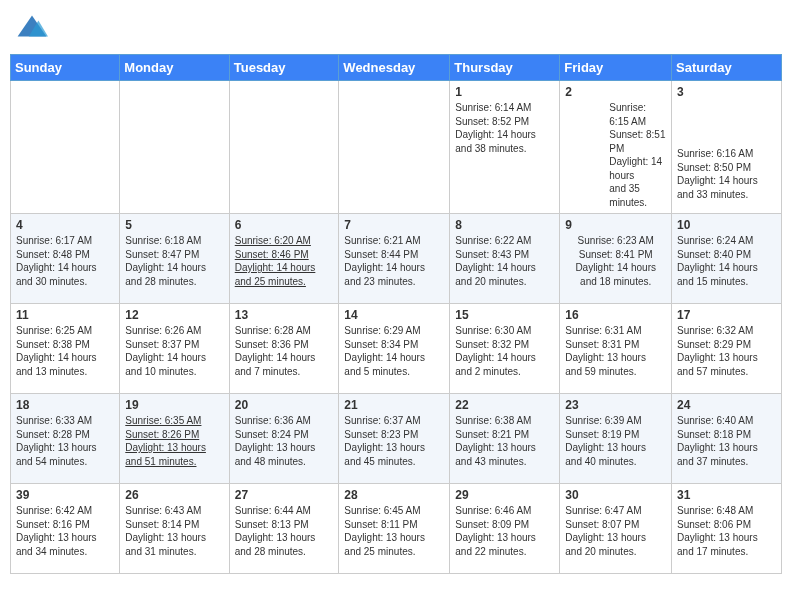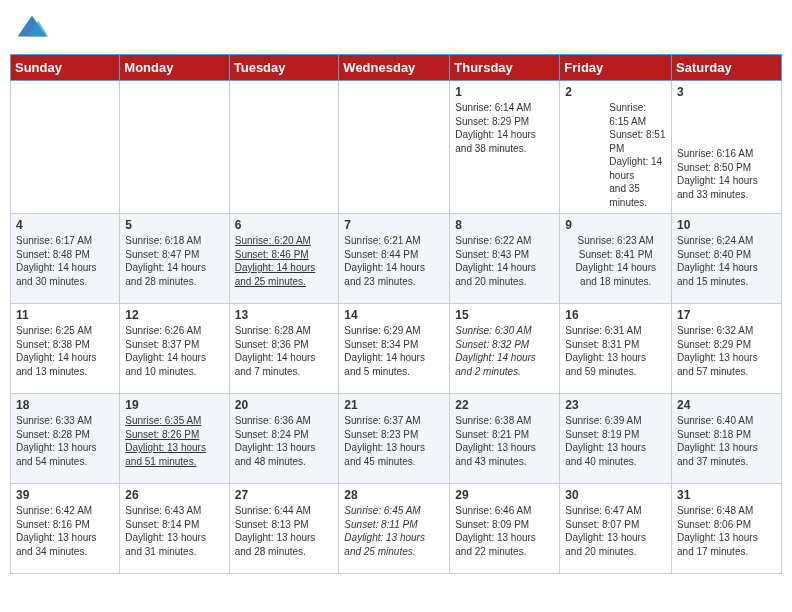--- a/index.html
+++ b/index.html
@@ -53,21 +53,21 @@
     .location-title {
       font-size: 16px;
       color: #555;
     }
     .calendar {
       width: 100%;
       border-collapse: collapse;
       border: 1px solid #ccc;
     }
     .calendar th {
-      background: #b91c1c;
+      background: #3b82f6;
       color: #fff;
       font-size: 13px;
       font-weight: bold;
       padding: 5px 4px;
       text-align: left;
       border: 1px solid #5a9fd4;
     }
     .calendar td {
       vertical-align: top;
       border: 1px solid #ccc;
@@ -130,21 +130,21 @@
   </thead>
   <tbody id="calendar-body">
   <tr>
         <td class="empty-cell"></td>
         <td class="empty-cell"></td>
         <td class="empty-cell"></td>
         <td class="empty-cell"></td>
         <td>
           <span class="day-num">1</span>
           <div class="cell-info" style="white-space: pre-line;">Sunrise: 6:14 AM
-Sunset: 8:29 PM
+Sunset: 8:52 PM
 Daylight: 14 hours
 and 38 minutes.</div>
         </td>
         <td>
           <span class="day-num">2</span>
           <div class="cell-info" style="white-space: pre-line; margin-left: 44px;">Sunrise: 6:15 AM
 Sunset: 8:51 PM
 Daylight: 14 hours
 and 35 minutes.</div>
         </td>
@@ -231,21 +231,21 @@
         </td>
         <td>
           <span class="day-num">14</span>
           <div class="cell-info" style="white-space: pre-line;">Sunrise: 6:29 AM
 Sunset: 8:34 PM
 Daylight: 14 hours
 and 5 minutes.</div>
         </td>
         <td>
           <span class="day-num">15</span>
-          <div class="cell-info" style="white-space: pre-line; font-style: italic;">Sunrise: 6:30 AM
+          <div class="cell-info" style="white-space: pre-line;">Sunrise: 6:30 AM
 Sunset: 8:32 PM
 Daylight: 14 hours
 and 2 minutes.</div>
         </td>
         <td>
           <span class="day-num">16</span>
           <div class="cell-info" style="white-space: pre-line;">Sunrise: 6:31 AM
 Sunset: 8:31 PM
 Daylight: 13 hours
 and 59 minutes.</div>
@@ -326,21 +326,21 @@
         </td>
         <td>
           <span class="day-num">27</span>
           <div class="cell-info" style="white-space: pre-line;">Sunrise: 6:44 AM
 Sunset: 8:13 PM
 Daylight: 13 hours
 and 28 minutes.</div>
         </td>
         <td>
           <span class="day-num">28</span>
-          <div class="cell-info" style="white-space: pre-line; font-style: italic;">Sunrise: 6:45 AM
+          <div class="cell-info" style="white-space: pre-line;">Sunrise: 6:45 AM
 Sunset: 8:11 PM
 Daylight: 13 hours
 and 25 minutes.</div>
         </td>
         <td>
           <span class="day-num">29</span>
           <div class="cell-info" style="white-space: pre-line;">Sunrise: 6:46 AM
 Sunset: 8:09 PM
 Daylight: 13 hours
 and 22 minutes.</div>

